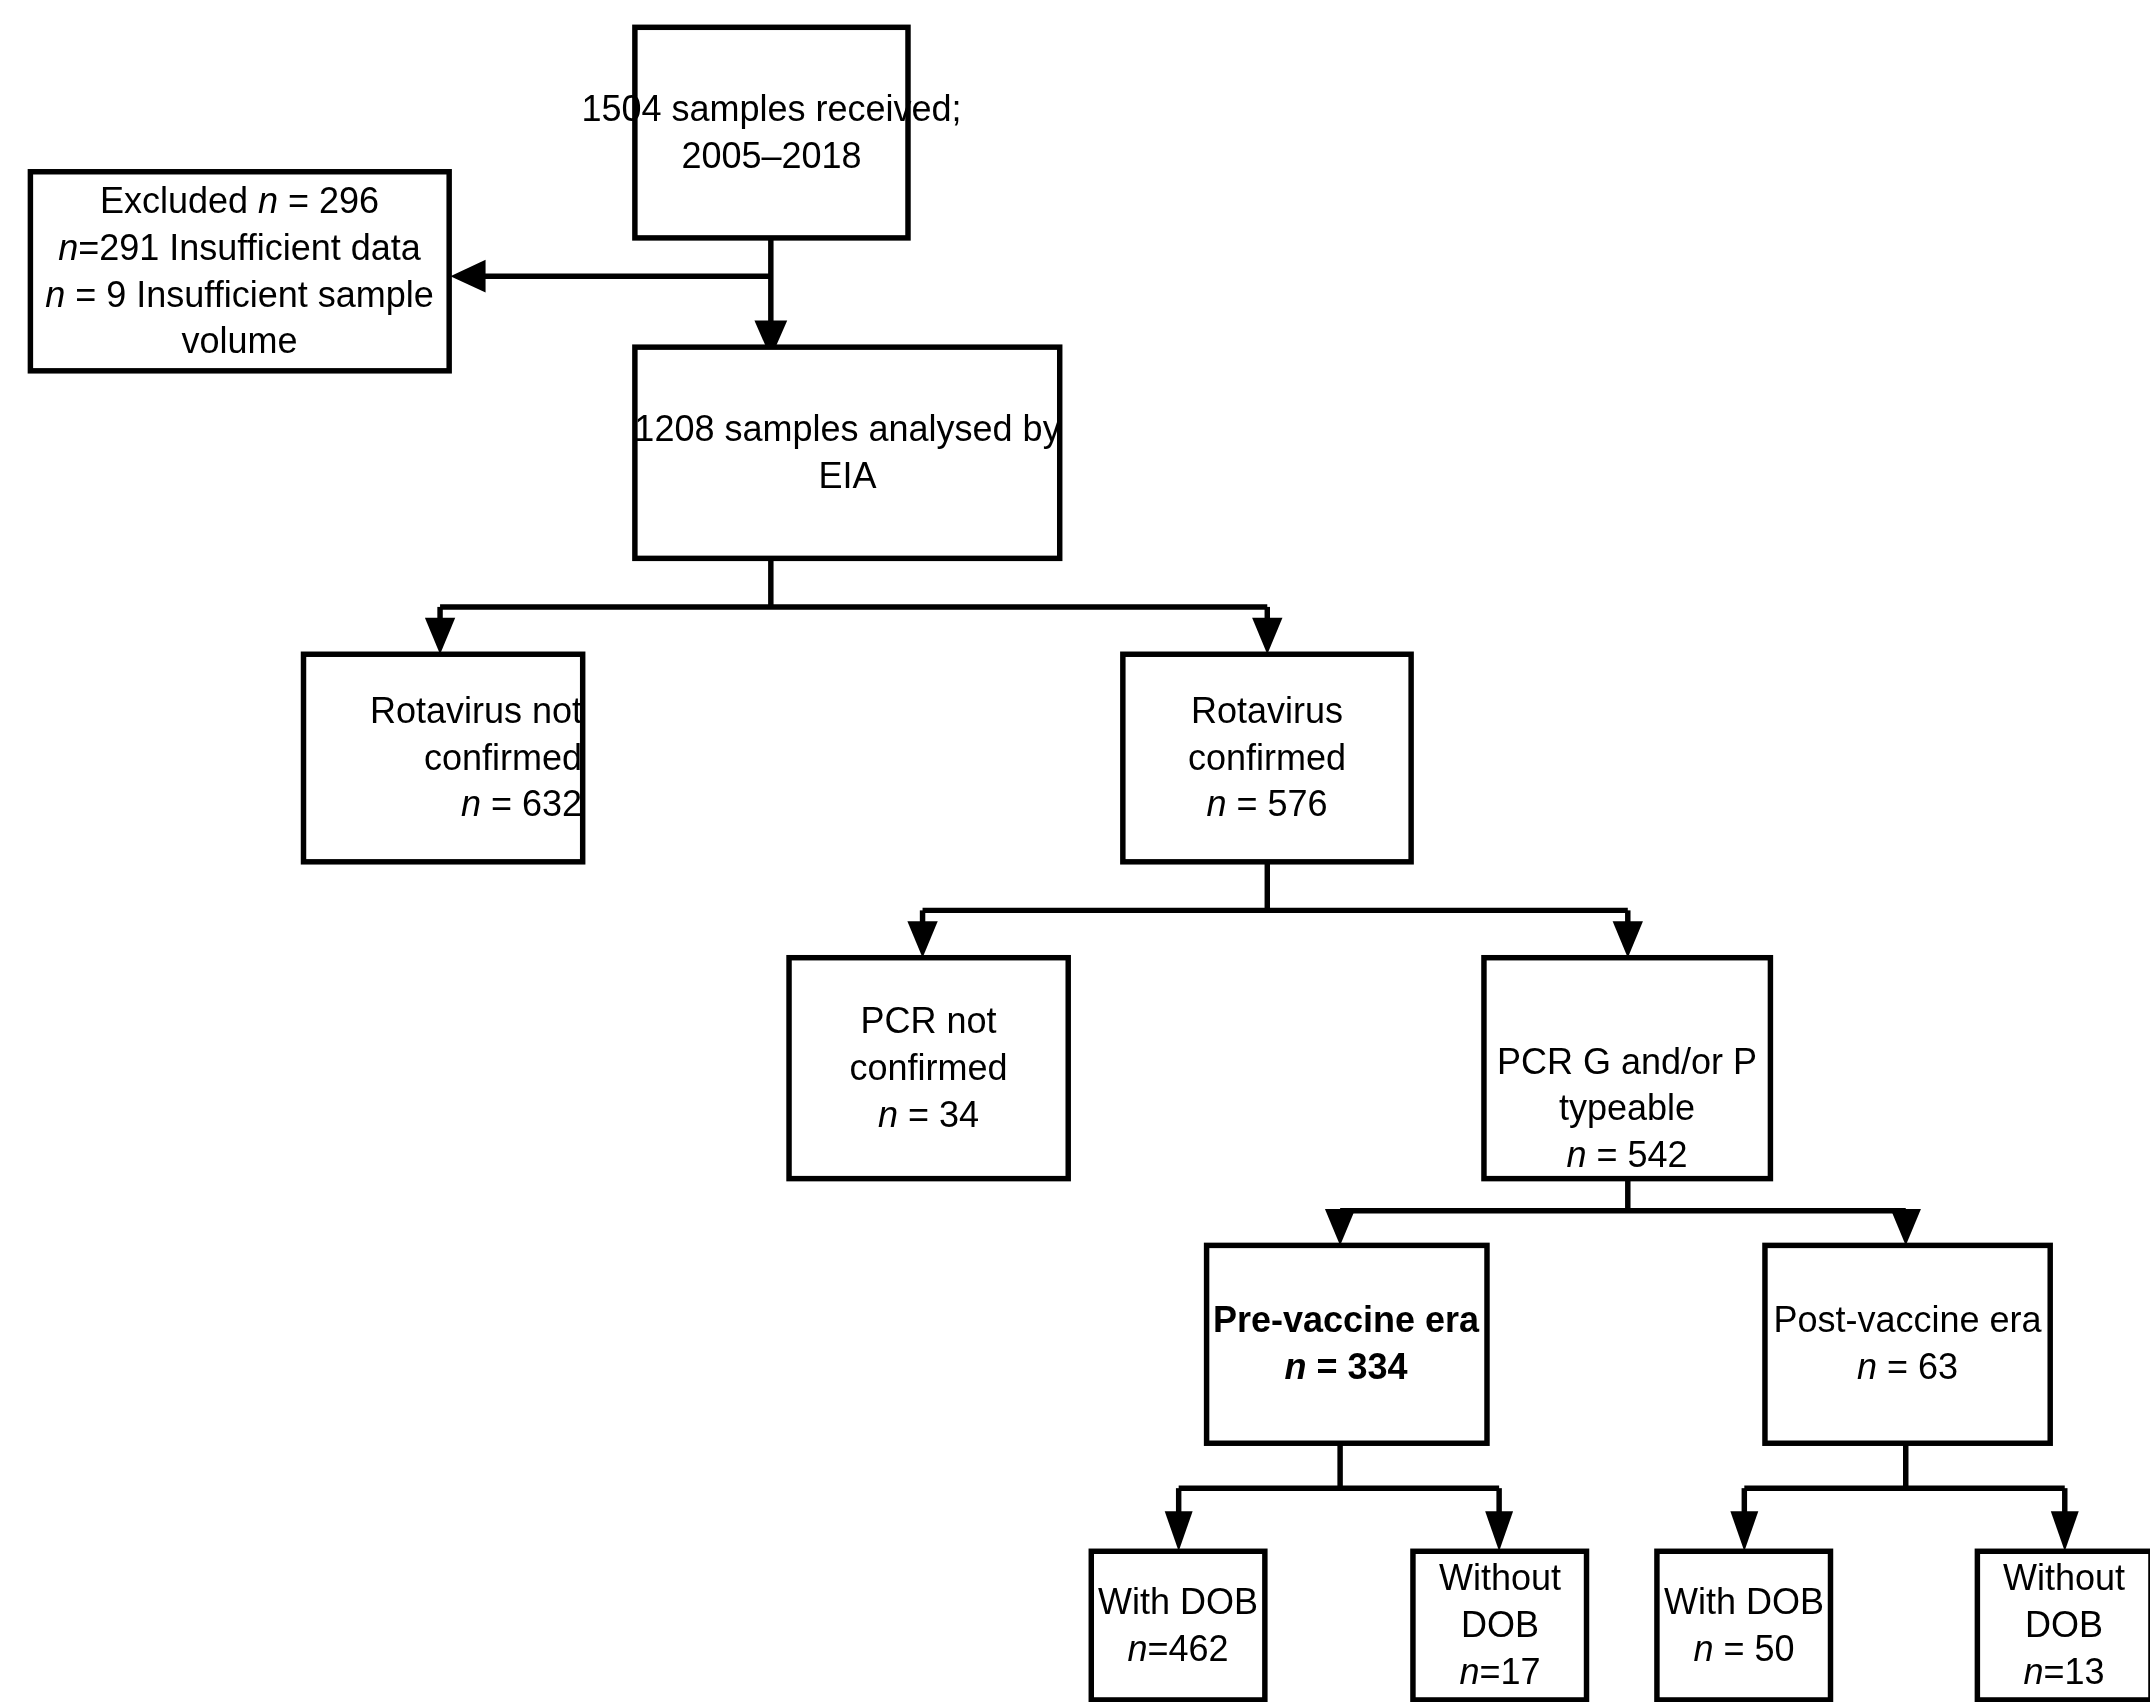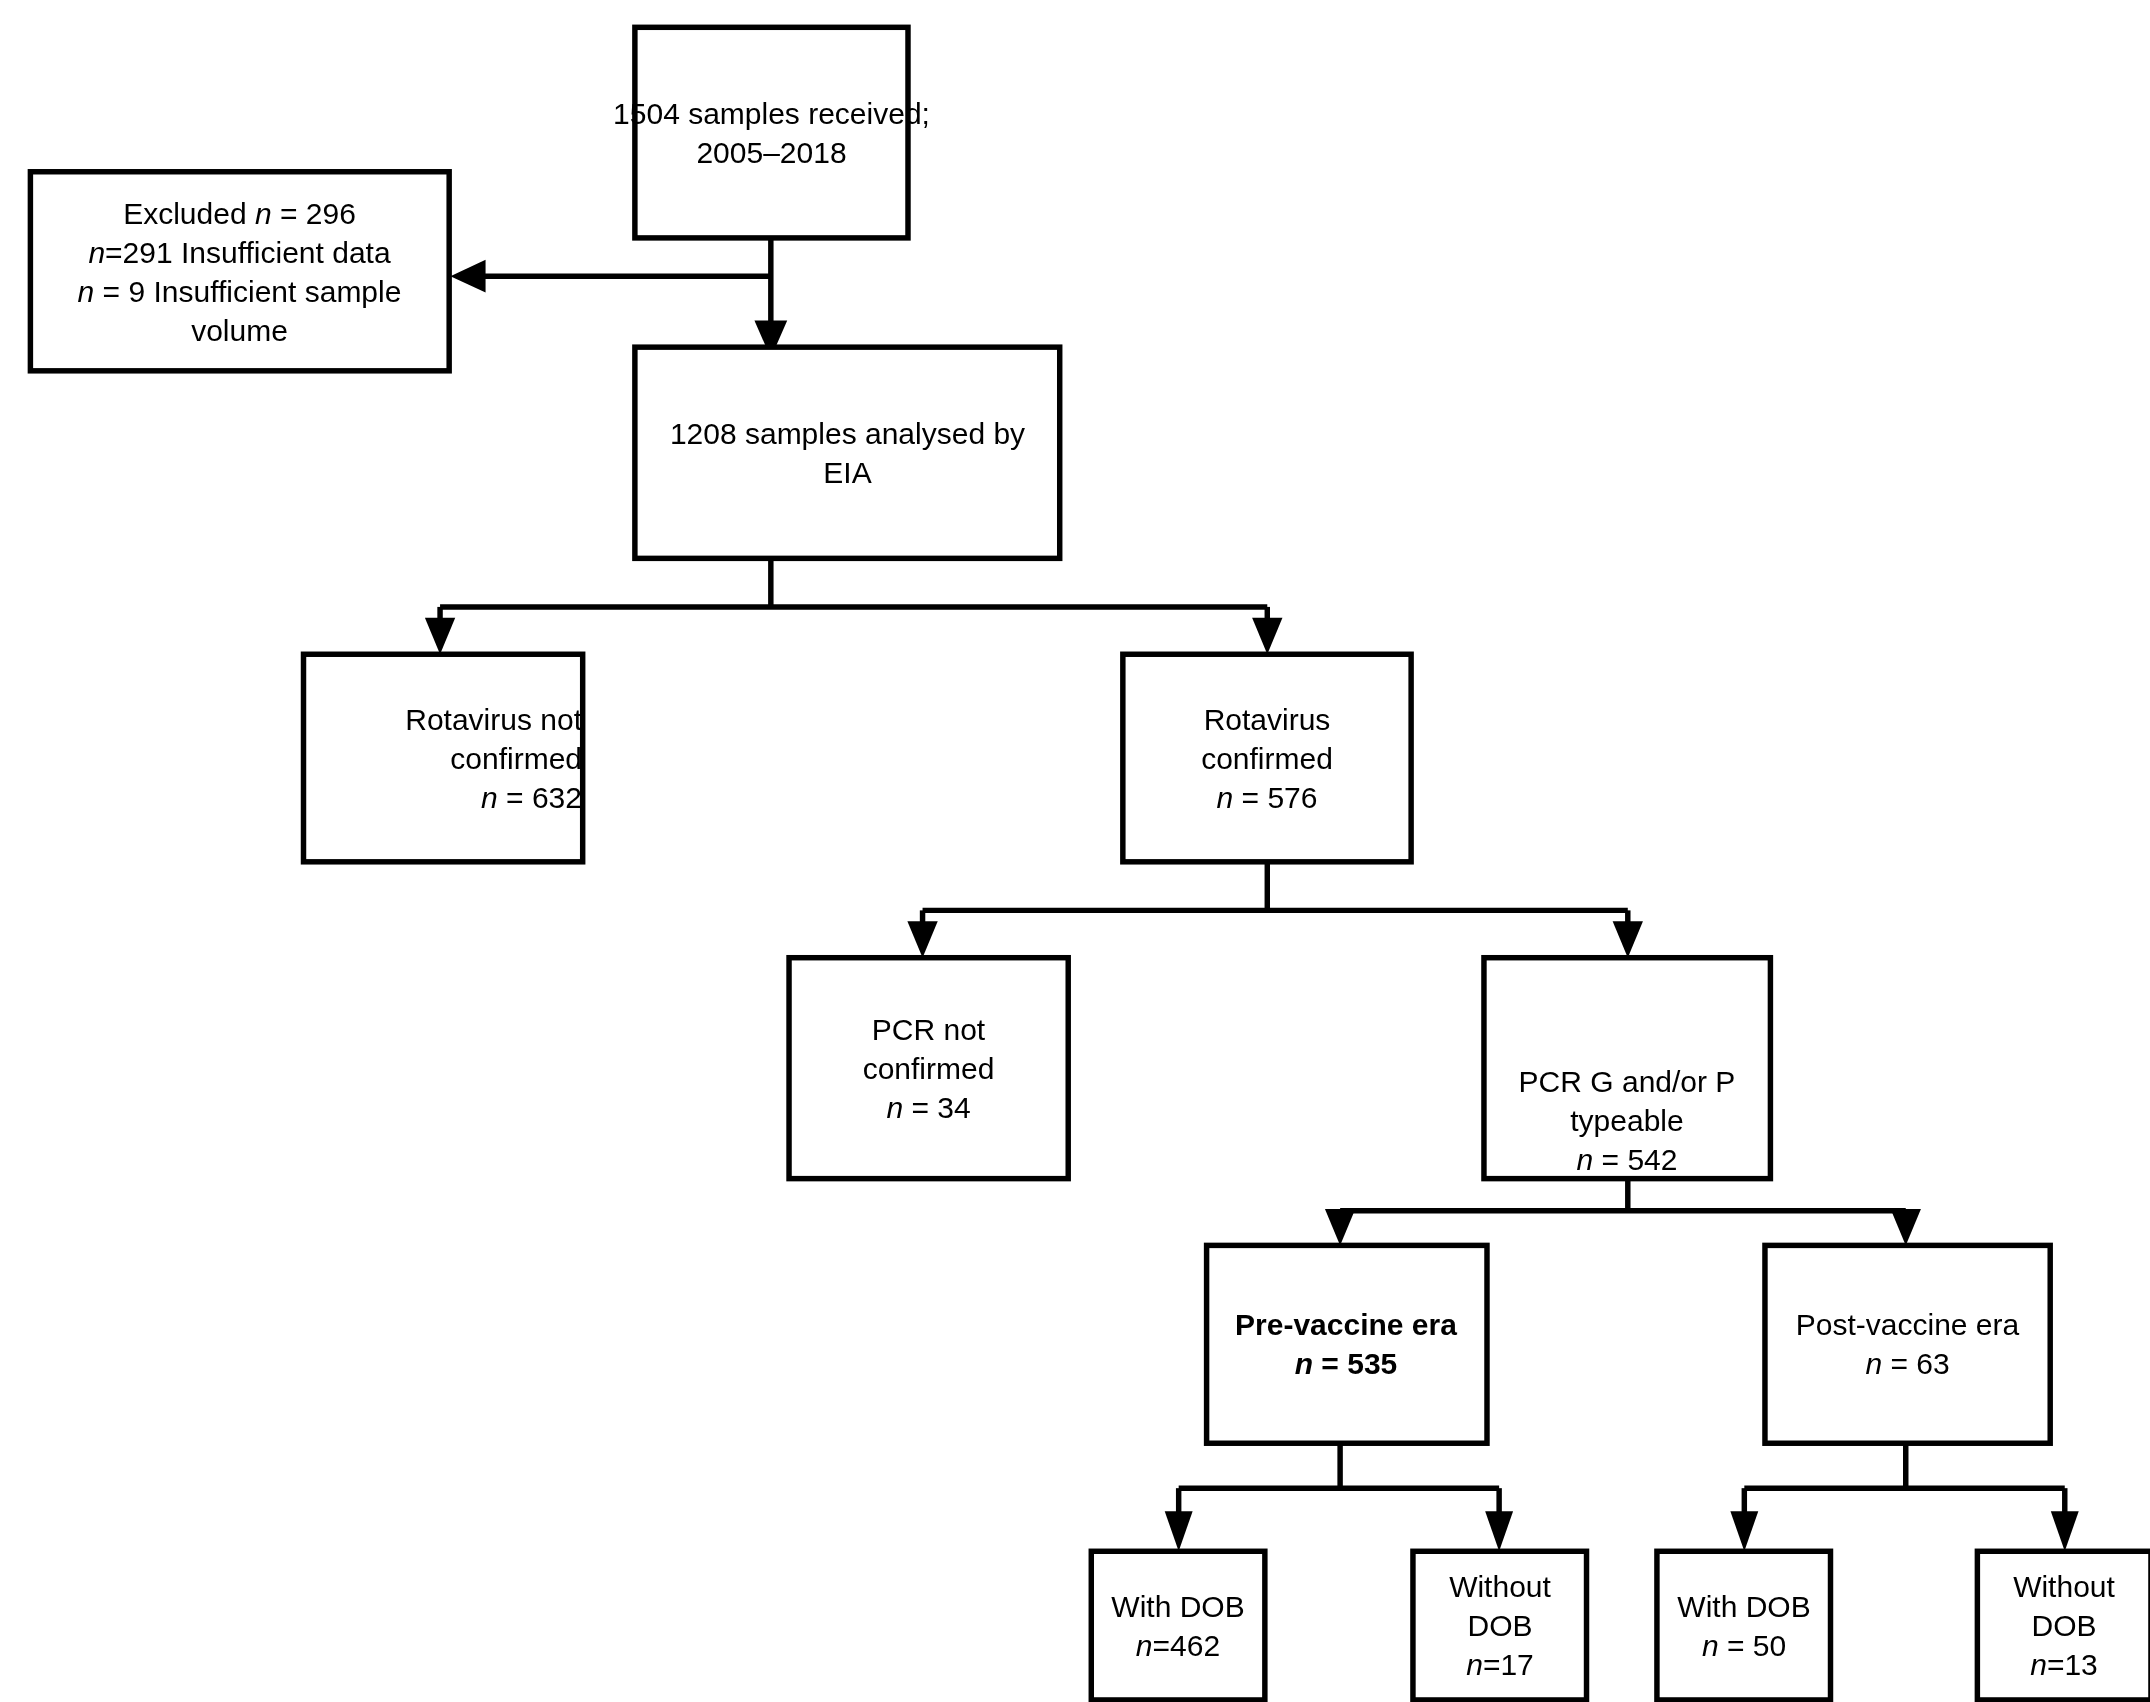--- a/index.html
+++ b/index.html
@@ -45,21 +45,21 @@
   }
   .node-label {
     position: absolute;
     display: flex;
     flex-direction: column;
     align-items: center;
     justify-content: center;
     text-align: center;
     color: #000000;
     font-family: "Liberation Sans", sans-serif;
-    font-size: 30px;
+    font-size: 36px;
     line-height: 1.30;
     letter-spacing: 0px;
     pointer-events: none;
     box-sizing: border-box;
   }
   .node-label .ln {
     display: block;
     white-space: nowrap;
   }
   .node-label .ital {
@@ -166,21 +166,21 @@
   </div>
 
   <div class="node-label" style="left:1484px; top:958px; width:286px; height:221px;justify-content:flex-end;">
     <span class="ln">PCR G and/or P</span>
     <span class="ln">typeable</span>
     <span class="ln"><span class="ital">n</span><span> = 542</span></span>
   </div>
 
   <div class="node-label" style="left:1206px; top:1245px; width:280px; height:198px;font-weight:bold;">
     <span class="ln">Pre-vaccine era</span>
-    <span class="ln"><span class="ital">n</span><span> = 535</span></span>
+    <span class="ln"><span class="ital">n</span><span> = 334</span></span>
   </div>
 
   <div class="node-label" style="left:1765px; top:1245px; width:285px; height:198px;">
     <span class="ln">Post-vaccine era</span>
     <span class="ln"><span class="ital">n</span><span> = 63</span></span>
   </div>
 
   <div class="node-label" style="left:1091px; top:1551px; width:174px; height:149px;">
     <span class="ln">With DOB</span>
     <span class="ln"><span class="ital">n</span><span>=462</span></span>

